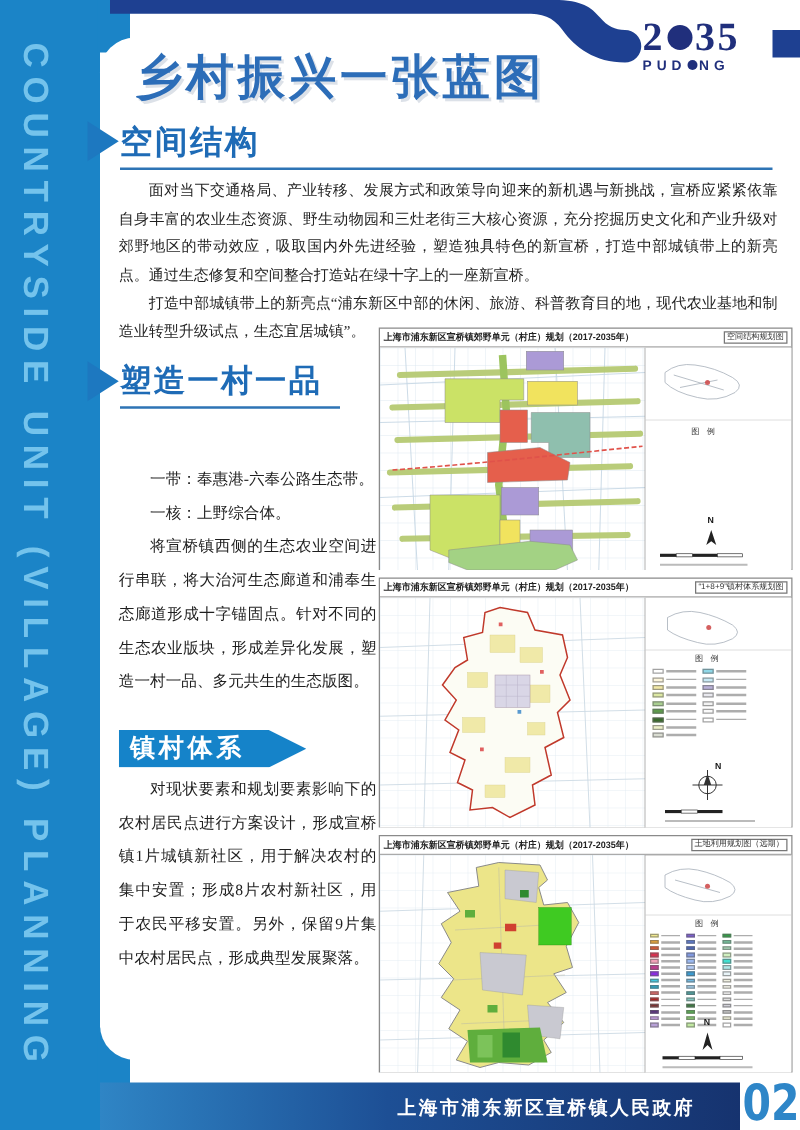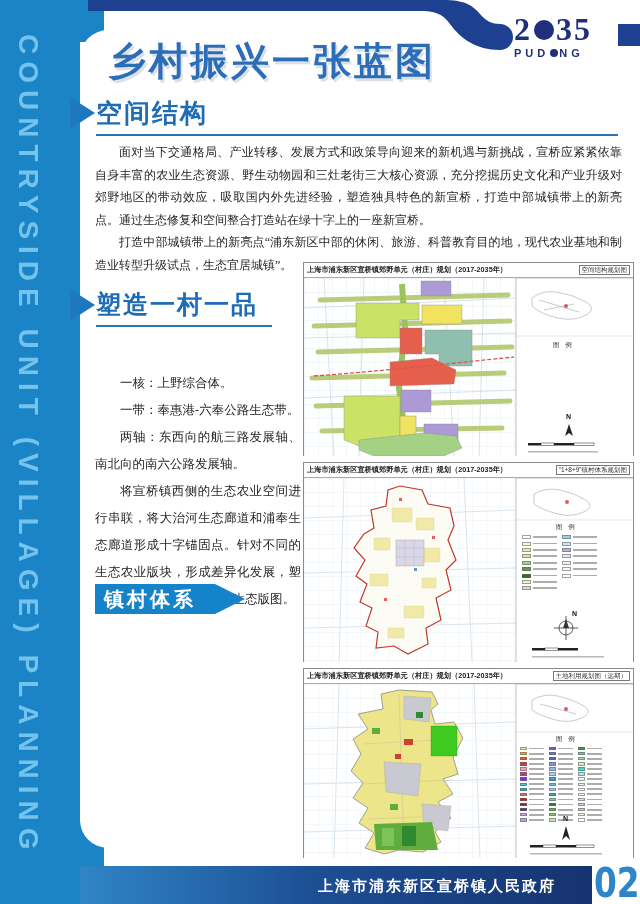--- a/index.html
+++ b/index.html
@@ -110,27 +110,29 @@
   <div class="goal-text serif">
     <p>面对当下交通格局、产业转移、发展方式和政策导向迎来的新机遇与新挑战，宣桥应紧紧依靠自身丰富的农业生态资源、野生动物园和三灶老街三大核心资源，充分挖掘历史文化和产业升级对郊野地区的带动效应，吸取国内外先进经验，塑造独具特色的新宣桥，打造中部城镇带上的新亮点。通过生态修复和空间整合打造站在绿十字上的一座新宣桥。</p>
     <p>打造中部城镇带上的新亮点“浦东新区中部的休闲、旅游、科普教育目的地，现代农业基地和制造业转型升级试点，生态宜居城镇”。</p>
   </div>
 
   <div class="sec-arrow arrow2"></div>
   <div class="sec-heading h-space">塑造一村一品</div>
   <div class="underline u-space"></div>
 
   <div class="leftcol serif structure-text">
+    <p>一带：奉惠港-六奉公路生态带。</p>
     <p>一核：上野综合体。</p>
-    <p>一带：奉惠港-六奉公路生态带。</p>
-    <p>两轴：东西向的航三路发展轴、南北向的南六公路发展轴。</p>
     <p>将宣桥镇西侧的生态农业空间进行串联，将大治河生态廊道和浦奉生态廊道形成十字锚固点。针对不同的生态农业版块，形成差异化发展，塑造一村一品、多元共生的生态版图。</p>
   </div>
 
   <div class="pennant box-system">镇村体系</div>
+  <div class="leftcol serif system-text">
+    <p>对现状要素和规划要素影响下的农村居民点进行方案设计，形成宣桥镇1片城镇新社区，用于解决农村的集中安置；形成8片农村新社区，用于农民平移安置。另外，保留9片集中农村居民点，形成典型发展聚落。</p>
+  </div>
 
   <div class="map-fig m1">
     <div class="map-title-row">
       <span class="map-title">上海市浦东新区宣桥镇郊野单元（村庄）规划（2017-2035年）</span>
       <span class="map-corner">空间结构规划图</span>
     </div>
     <div class="map-canvas c1">
       <svg viewBox="0 0 331 179" width="331" height="179">
         <defs>
             <pattern id="g1" width="14" height="14" patternUnits="userSpaceOnUse">

